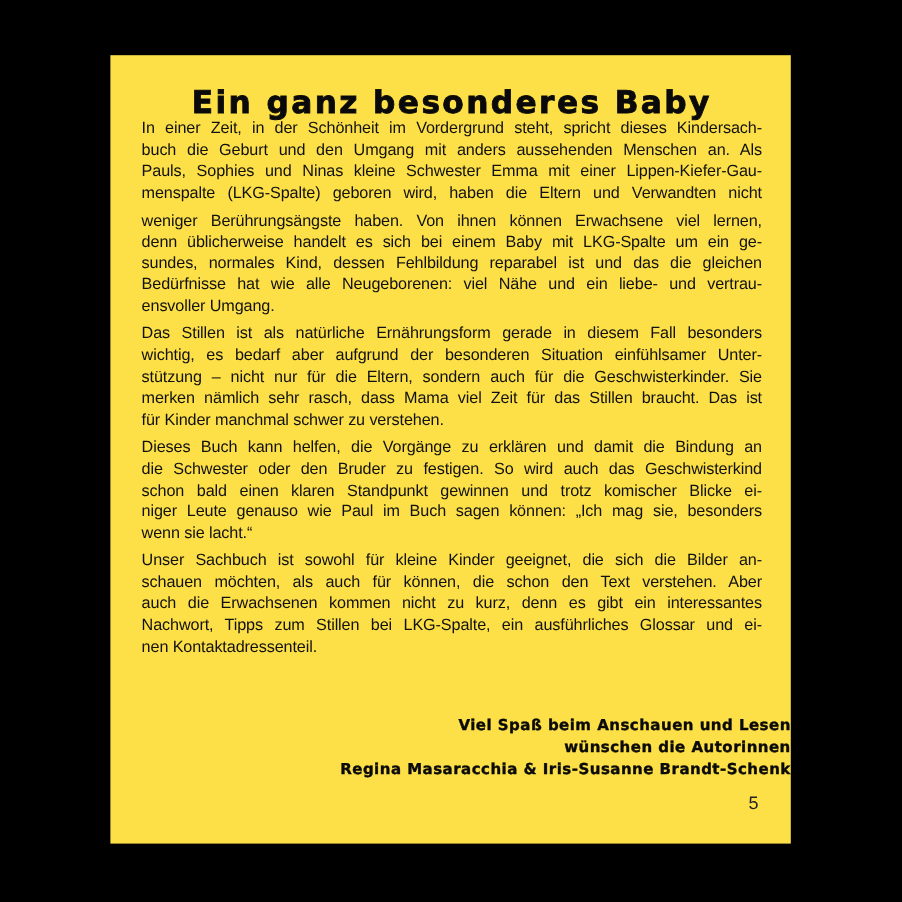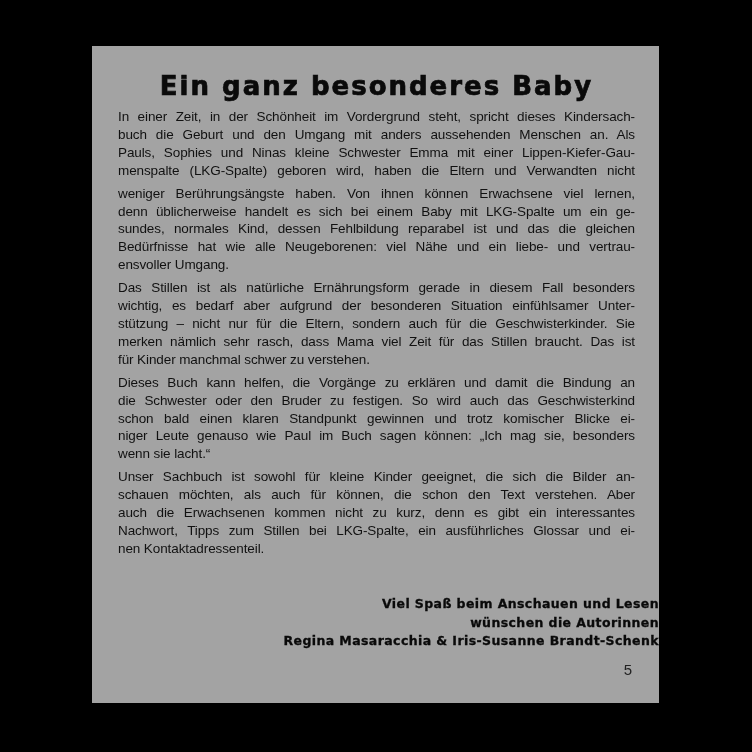--- a/index.html
+++ b/index.html
@@ -9,41 +9,41 @@
     position: relative;
     font-family: "Liberation Sans", sans-serif;
     overflow: hidden;
   }
   .book-page {
     position: absolute;
     left: 92px;
     top: 46px;
     width: 567px;
     height: 657px;
-    background: #a3a3a3;
+    background: #fde047;
   }
   .page-title {
     position: absolute;
     left: 26px;
     top: 22px;
     width: 517px;
     text-align: center;
     font-family: "DejaVu Sans", sans-serif;
     font-weight: 800;
     font-size: 26px;
     line-height: 36px;
     letter-spacing: 2px;
     color: #0a0a0a;
     -webkit-text-stroke: 0.7px #0a0a0a;
     white-space: nowrap;
   }
   .text-block {
     position: absolute;
     left: 26px;
-    top: 62px;
+    top: 52px;
     width: 517px;
     color: #111111;
     font-size: 13.5px;
     letter-spacing: -0.1px;
     line-height: 17.9px;
   }
   .para { margin-bottom: 5px; }
   .para:last-child { margin-bottom: 0; }
   .line {
     text-align: justify;

